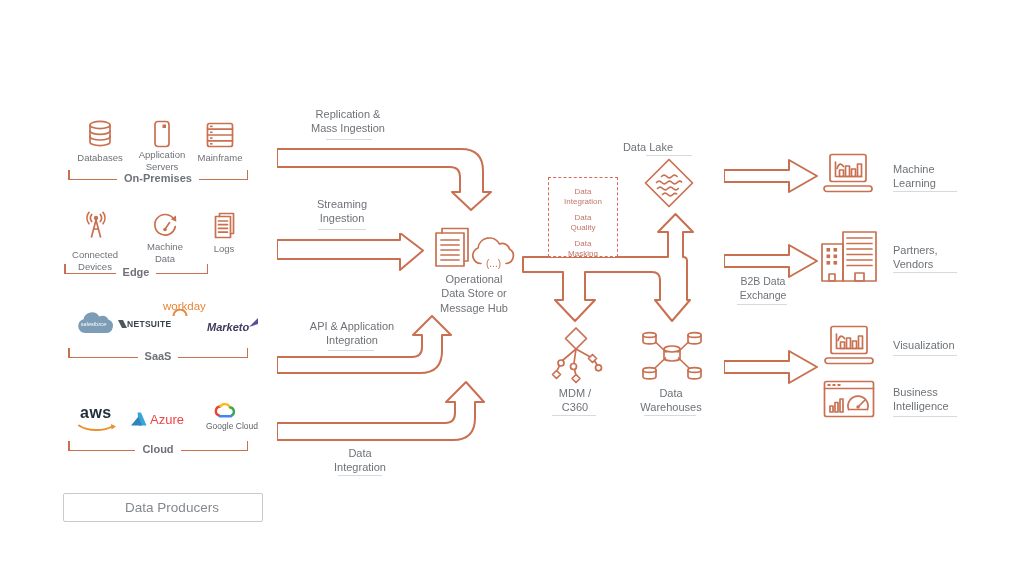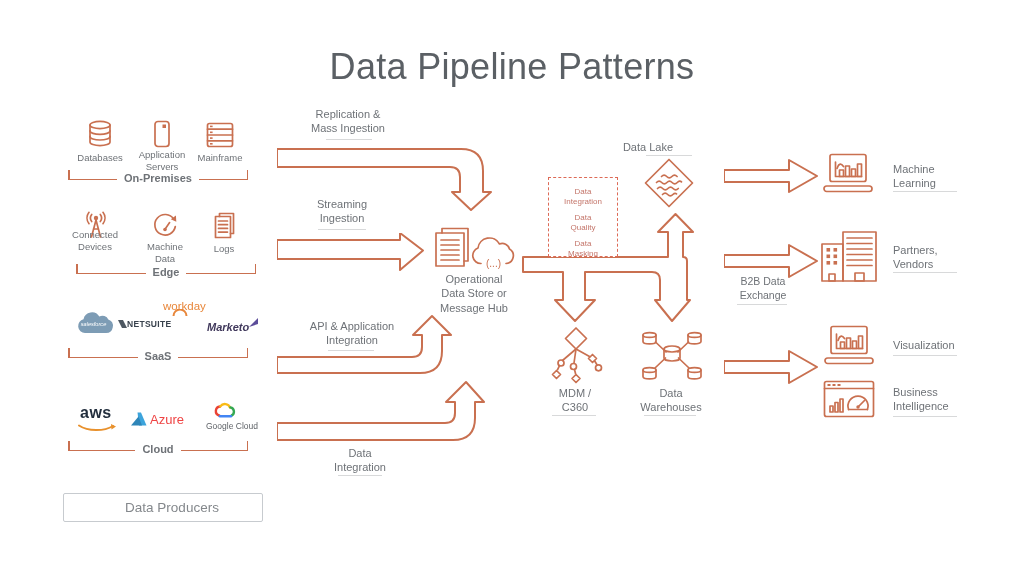--- a/index.html
+++ b/index.html
@@ -33,21 +33,20 @@
   .zone{position:absolute;height:29px;border:1px solid #c7cbcf;border-radius:2px;background:#fff;
         color:#84888c;font-size:13.5px;display:flex;align-items:center;justify-content:center;box-sizing:border-box;padding-left:18px;}
   
   .logo-txt{position:absolute;white-space:nowrap;}
 </style>
 </head>
 <body>
 
 <div id="canvas">
 
-  <div id="title">Data Pipeline Patterns</div>
 
   <svg class="abs oic" style="left:87px;top:119px" width="26" height="30" viewBox="0 0 26 30">
     <ellipse cx="13" cy="6" rx="10" ry="3.6"></ellipse>
     <path d="M3 6 V23 a10 3.6 0 0 0 20 0 V6"></path>
     <path d="M3 11.8 a10 3.6 0 0 0 20 0"></path>
     <path d="M3 17.4 a10 3.6 0 0 0 20 0"></path>
   </svg>
   <div class="lbl sm" style="left:70px;top:152px;width:60px">Databases</div>
 
   <svg class="abs oic" style="left:153px;top:120px" width="18" height="28" viewBox="0 0 18 28">
@@ -80,21 +79,21 @@
   <svg class="abs oic" style="left:83px;top:210px" width="26" height="28" viewBox="0 0 26 28">
     <circle class="fl" cx="13" cy="8" r="2.2"></circle>
     <line x1="13" y1="10" x2="8.5" y2="27"></line>
     <line x1="13" y1="10" x2="17.5" y2="27"></line>
     <line x1="10.7" y1="19" x2="15.3" y2="19"></line>
     <path d="M8.7 11.5 A5.8 5.8 0 0 1 8.7 4.5"></path>
     <path d="M17.3 11.5 A5.8 5.8 0 0 0 17.3 4.5"></path>
     <path d="M6 13.7 A9.3 9.3 0 0 1 6 2.3"></path>
     <path d="M20 13.7 A9.3 9.3 0 0 0 20 2.3"></path>
   </svg>
-  <div class="lbl sm" style="left:64px;top:229px;width:62px">Connected
+  <div class="lbl sm" style="left:64px;top:249px;width:62px">Connected
 Devices</div>
 
   <svg class="abs oic" style="left:151px;top:212px" width="28" height="28" viewBox="0 0 28 28">
     <path d="M22.8 7.2 A10.3 10.3 0 1 0 24.3 14.5"></path>
     <polygon class="fl" points="24.9,3.6 25.3,9.8 19.8,7.2"></polygon>
     <line x1="14" y1="17.2" x2="18.6" y2="10.6"></line>
     <circle class="fl" cx="14" cy="17.5" r="1.8"></circle>
   </svg>
   <div class="lbl sm" style="left:134px;top:241px;width:62px">Machine
 Data</div>
@@ -102,21 +101,21 @@
   <svg class="abs oic" style="left:214px;top:212px" width="21" height="27" viewBox="0 0 21 27">
     <path d="M5.5 4.5 V1.5 H19.5 V21.5 H16.5"></path>
     <rect x="1.5" y="4.5" width="15" height="21"></rect>
     <line x1="4.5" y1="9" x2="13.5" y2="9"></line>
     <line x1="4.5" y1="12.7" x2="13.5" y2="12.7"></line>
     <line x1="4.5" y1="16.4" x2="13.5" y2="16.4"></line>
     <line x1="4.5" y1="20.1" x2="13.5" y2="20.1"></line>
   </svg>
   <div class="lbl sm" style="left:200px;top:243px;width:48px">Logs</div>
 
-  <div class="bracket" style="left:76px;top:262px;width:180px">
+  <div class="bracket" style="left:64px;top:262px;width:144px">
     <span class="btick"></span>
     <span class="bline"></span>
     <span class="blabel">Edge</span>
     <span class="bline"></span>
     <span class="btick"></span>
   </div>
 
   <svg class="abs" style="left:73px;top:309px" width="42" height="28" viewBox="0 0 42 28">
     <path d="M12 24 a7 7 0 0 1 -1.5 -13.8 a8.6 8.6 0 0 1 15.8 -2.6 a6.2 6.2 0 0 1 9 3 a6.9 6.9 0 0 1 -2.2 13.4 z" fill="#7d9cb5"></path>
     <text x="20.5" y="16.5" font-size="5.6" fill="#ffffff" text-anchor="middle" font-style="italic" font-family="Liberation Sans,sans-serif">salesforce</text>

